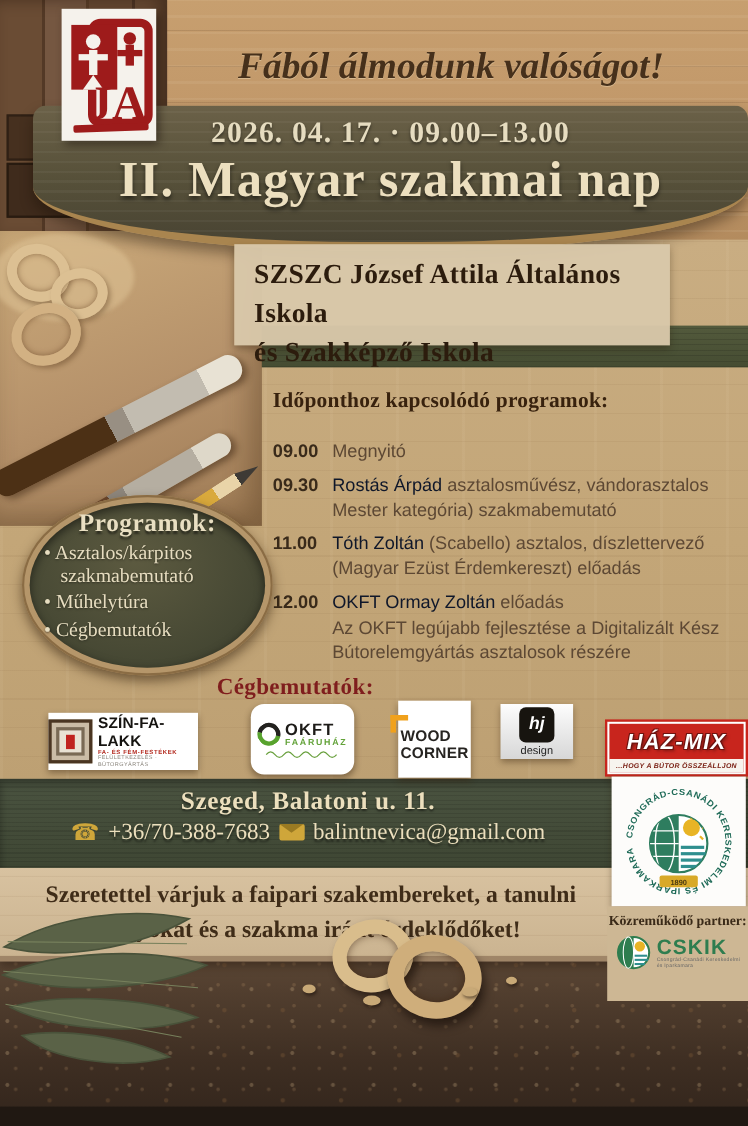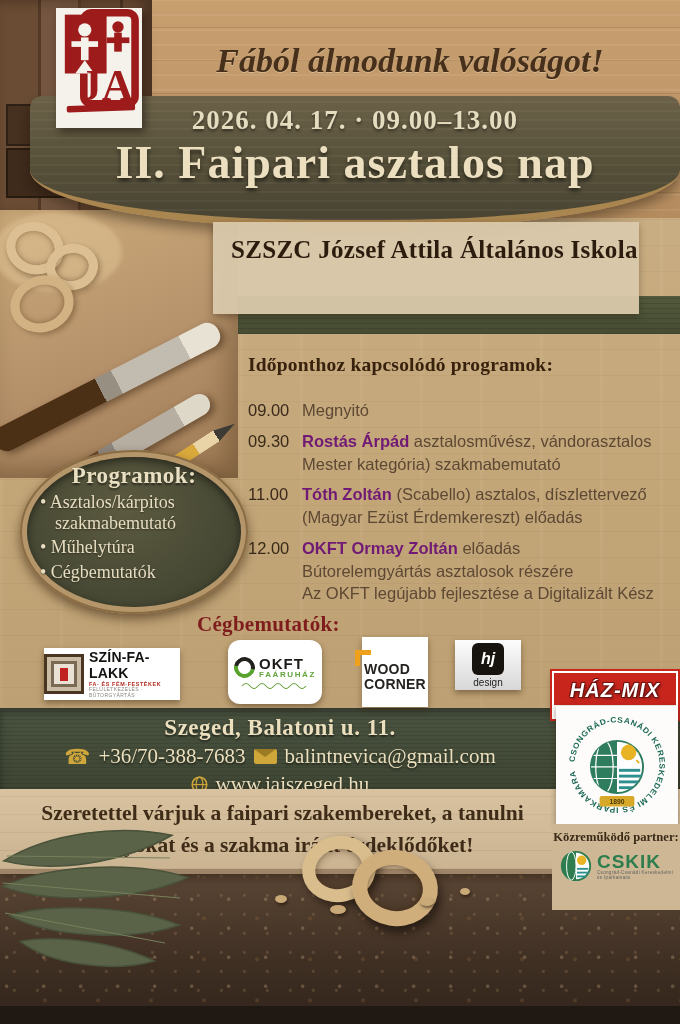--- a/index.html
+++ b/index.html
@@ -15,21 +15,21 @@
       repeating-linear-gradient(0deg, rgba(86,55,30,.16) 0 1px, transparent 1px 33px),
       linear-gradient(180deg,#c79f6f 0%,#c09668 60%,#b28a5d 100%);}
   .left-dark{left:0;top:0;width:152px;height:218px;
     background:repeating-linear-gradient(90deg,#6a4c34 0 38px,#533926 38px 41px,#755741 41px 78px,#5b4029 78px 81px,#684a33 81px 120px,#4e3524 120px 123px);
     box-shadow:inset -8px 0 14px rgba(30,18,8,.45);}
   .stub1{left:6px;top:104px;width:58px;height:38px;background:#46301f;border:2px solid #2f2015;}
   .stub2{left:6px;top:148px;width:72px;height:46px;background:#3f2b1c;border:2px solid #281b10;}
 
   
   .ja-card{left:56px;top:8px;width:86px;height:120px;background:#f5f2ec;
-    box-shadow:3px 4px 8px rgba(20,10,5,.5);display:flex;align-items:flex-start;justify-content:center;z-index:8;}
+    box-shadow:3px 4px 8px rgba(20,10,5,.5);display:flex;align-items:flex-end;justify-content:center;z-index:8;}
 
   
   .slogan{left:150px;top:42px;width:520px;text-align:center;
     font-style:italic;font-weight:bold;font-size:34px;color:#46301b;
     text-shadow:0 1px 0 rgba(255,240,210,.35);z-index:3;}
 
   
   .title-board{left:30px;top:96px;width:650px;height:124px;z-index:4;
     background:
       repeating-linear-gradient(0deg, rgba(255,255,255,.04) 0 2px, transparent 2px 9px),
@@ -48,21 +48,21 @@
     background-image:
       repeating-linear-gradient(0deg, rgba(120,85,50,.08) 0 1px, transparent 1px 26px),
       repeating-linear-gradient(90deg, rgba(255,240,215,.05) 0 3px, transparent 3px 60px),
       linear-gradient(180deg,#c9ad82 0%,#c3a678 55%,#bda073 100%);}
   .green-band{left:0;top:296px;width:680px;height:38px;z-index:2;
     background:
       repeating-linear-gradient(0deg, rgba(0,0,0,.12) 0 1px, transparent 1px 5px),
       linear-gradient(180deg,#535a3c,#454c32);}
 
   
-  .school-panel{left:213px;top:222px;width:426px;height:92px;z-index:4;
+  .school-panel{left:213px;top:222px;width:396px;height:92px;z-index:4;
     background:rgba(216,200,170,.96);box-shadow:0 3px 7px rgba(40,25,10,.35);
     padding:10px 0 0 18px;box-sizing:border-box;}
   .school-line{font-weight:bold;font-size:25px;color:#2c1c0d;line-height:1.42;letter-spacing:.3px;}
 
   
   .tools{left:0;top:210px;width:238px;height:268px;z-index:3;
     background:linear-gradient(160deg,#cbaa7a 0%,#b5916a 55%,#9d7a54 100%);
     box-shadow:inset -10px -10px 24px rgba(70,45,20,.35);overflow:hidden;}
   .shaving-blob{position:absolute;left:-8px;top:2px;width:130px;height:80px;border-radius:50%;
     background:rgba(222,195,150,.55);filter:blur(2px);}
@@ -94,23 +94,23 @@
   .badge-list{width:188px;margin:3px auto 0;text-align:left;font-size:18px;color:#e7ddc0;
     line-height:1.14;text-shadow:0 1px 2px rgba(0,0,0,.45);}
   .badge-item{margin-bottom:4px;padding-left:15px;text-indent:-15px;}
   .badge-item::before{content:"• ";}
 
   
   .schedule{left:248px;top:354px;width:428px;z-index:5;}
   .sch-heading{font-weight:bold;font-size:19.5px;color:#38220e;margin-bottom:23px;letter-spacing:.2px;}
   .sch-row{display:flex;margin-bottom:8px;font-family:"Liberation Sans",sans-serif;
     font-size:16.5px;line-height:1.38;color:#5d4834;}
-  .sch-time{width:54px;flex:none;font-weight:normal;color:#392a1a;}
+  .sch-time{width:54px;flex:none;font-weight:bold;color:#392a1a;}
   .sch-body{flex:1;}
-  .sch-name{font-weight:bold;color:#701a75;text-align:right;}
+  .sch-name{font-weight:normal;color:#0f172a;text-align:right;}
   .sch-line{display:block;}
 
   
   .cmp-heading{left:197px;top:612px;font-weight:bold;font-size:21px;color:#7f1d1d;z-index:5;letter-spacing:.3px;}
   .card{position:absolute;background:#fff;box-shadow:0 3px 6px rgba(55,35,15,.45);z-index:5;
     display:flex;align-items:center;justify-content:center;}
   
   .card-szin{left:44px;top:648px;width:136px;height:52px;gap:5px;}
   .szin-frame{width:34px;height:34px;flex:none;border:3px solid #4a3522;background:#cbbca6;
     display:flex;align-items:center;justify-content:center;}
@@ -136,21 +136,21 @@
     border-top:5px solid #f0a11c;border-left:5px solid #f0a11c;}
   .wc-line{font-family:Liberation Sans, sans-serif;font-weight:bold;font-size:14px;color:#262421;letter-spacing:.2px;}
   
   .card-hj{left:455px;top:640px;width:66px;height:50px;flex-direction:column;gap:2px;
     background:linear-gradient(180deg,#fdfdfd,#d7d7d7);}
   .hj-square{width:32px;height:32px;border-radius:6px;background:#17140f;color:#fff;
     display:flex;align-items:center;justify-content:center;
     font-family:"Liberation Sans",sans-serif;font-weight:bold;font-style:italic;font-size:16px;}
   .hj-sub{font-family:"Liberation Sans",sans-serif;font-size:10px;color:#222;}
   
-  .card-haz{left:552px;top:671px;width:126px;height:48px;background:#c8251d;flex-direction:column;
+  .card-haz{left:552px;top:656px;width:126px;height:48px;background:#c8251d;flex-direction:column;
     border:2px solid #fff;outline:2px solid #c8251d;box-sizing:border-box;justify-content:flex-start;}
   .haz-name{margin-top:6px;font-family:"Liberation Sans",sans-serif;font-weight:bold;font-style:italic;
     font-size:20px;color:#fff;letter-spacing:1px;
     text-shadow:1px 1px 0 #6e1410,-1px 1px 0 #6e1410,1px -1px 0 #6e1410,-1px -1px 0 #6e1410,2px 2px 3px rgba(0,0,0,.4);}
   .haz-strip{margin-top:3px;width:100%;flex:1;background:#f7f4ee;display:flex;align-items:center;justify-content:center;}
   .haz-tagline{font-family:"Liberation Sans",sans-serif;font-weight:bold;font-style:italic;
     font-size:6.3px;color:#7a2014;letter-spacing:.3px;}
 
   
   .contact{left:0;top:708px;width:680px;height:84px;z-index:4;
@@ -244,25 +244,26 @@
       <rect x="50" y="31" width="24" height="6" fill="#9e1b1b"></rect>
       <text x="22" y="97" font-family="Liberation Serif, serif" font-weight="bold" font-size="46" fill="#9e1b1b">JA</text>
       <rect x="8" y="102" width="72" height="7" rx="2" fill="#9e1b1b" transform="rotate(-2 44 105)"></rect>
     </svg>
   </div>
 
   <div class="abs slogan">Fából álmodunk valóságot!</div>
 
   <div class="abs title-board">
     <div class="date-line">2026. 04. 17. · 09.00–13.00</div>
-    <div class="main-title">II. Faipari asztalos nap</div>
+    <div class="main-title">II. Magyar szakmai nap</div>
   </div>
 
   <div class="abs school-panel">
     <div class="school-line">SZSZC József Attila Általános Iskola</div>
+    <div class="school-line">és Szakképző Iskola</div>
   </div>
 
   <div class="abs badge">
     <div class="badge-ring"></div>
     <div class="badge-inner"></div>
     <div class="badge-content">
       <div class="badge-heading">Programok:</div>
       <div class="badge-list">
         <div class="badge-item">Asztalos/kárpitos szakmabemutató</div>
         <div class="badge-item">Műhelytúra</div>
@@ -292,22 +293,22 @@
       <span class="sch-body">
         <span class="sch-name">Tóth Zoltán</span><span> (Scabello) asztalos, díszlettervező</span>
         <span class="sch-line">(Magyar Ezüst Érdemkereszt) előadás</span>
       </span>
     </div>
 
     <div class="sch-row">
       <span class="sch-time">12.00</span>
       <span class="sch-body">
         <span class="sch-name">OKFT Ormay Zoltán</span><span> előadás</span>
+        <span class="sch-line">Az OKFT legújabb fejlesztése a Digitalizált Kész</span>
         <span class="sch-line">Bútorelemgyártás asztalosok részére</span>
-        <span class="sch-line">Az OKFT legújabb fejlesztése a Digitalizált Kész</span>
       </span>
     </div>
   </div>
 
   <div class="abs cmp-heading">Cégbemutatók:</div>
 
   <div class="card card-szin">
     <div class="szin-frame">
       <div class="szin-frame-inner">
           <div class="szin-red"></div>
@@ -354,28 +355,20 @@
   </div>
 
   <div class="abs contact">
     <div class="contact-inner">
       <div class="c-line1">Szeged, Balatoni u. 11.</div>
       <div class="c-line2">
         <span class="phone-glyph">☎</span>
         <span>+36/70-388-7683</span>
         <span class="envelope"></span>
         <span>balintnevica@gmail.com</span>
-      </div>
-      <div class="c-line3">
-        <svg class="globe-svg" width="17" height="17" viewBox="0 0 17 17">
-          <circle cx="8.5" cy="8.5" r="7.3" fill="none" stroke="#cfa63a" stroke-width="1.6"></circle>
-          <ellipse cx="8.5" cy="8.5" rx="3.4" ry="7.3" fill="none" stroke="#cfa63a" stroke-width="1.2"></ellipse>
-          <line x1="1.2" y1="8.5" x2="15.8" y2="8.5" stroke="#cfa63a" stroke-width="1.2"></line>
-        </svg>
-        <span>www.jaiszeged.hu</span>
       </div>
     </div>
   </div>
 
   <div class="abs chamber-card">
     <svg width="114" height="112" viewBox="0 0 116 116">
       <defs>
         <path id="circTxt" d="M14,58 a44,44 0 1,1 88,0 a44,44 0 1,1 -88,0"></path>
         <clipPath id="globeClip">
             <circle cx="58" cy="60" r="27"></circle>

